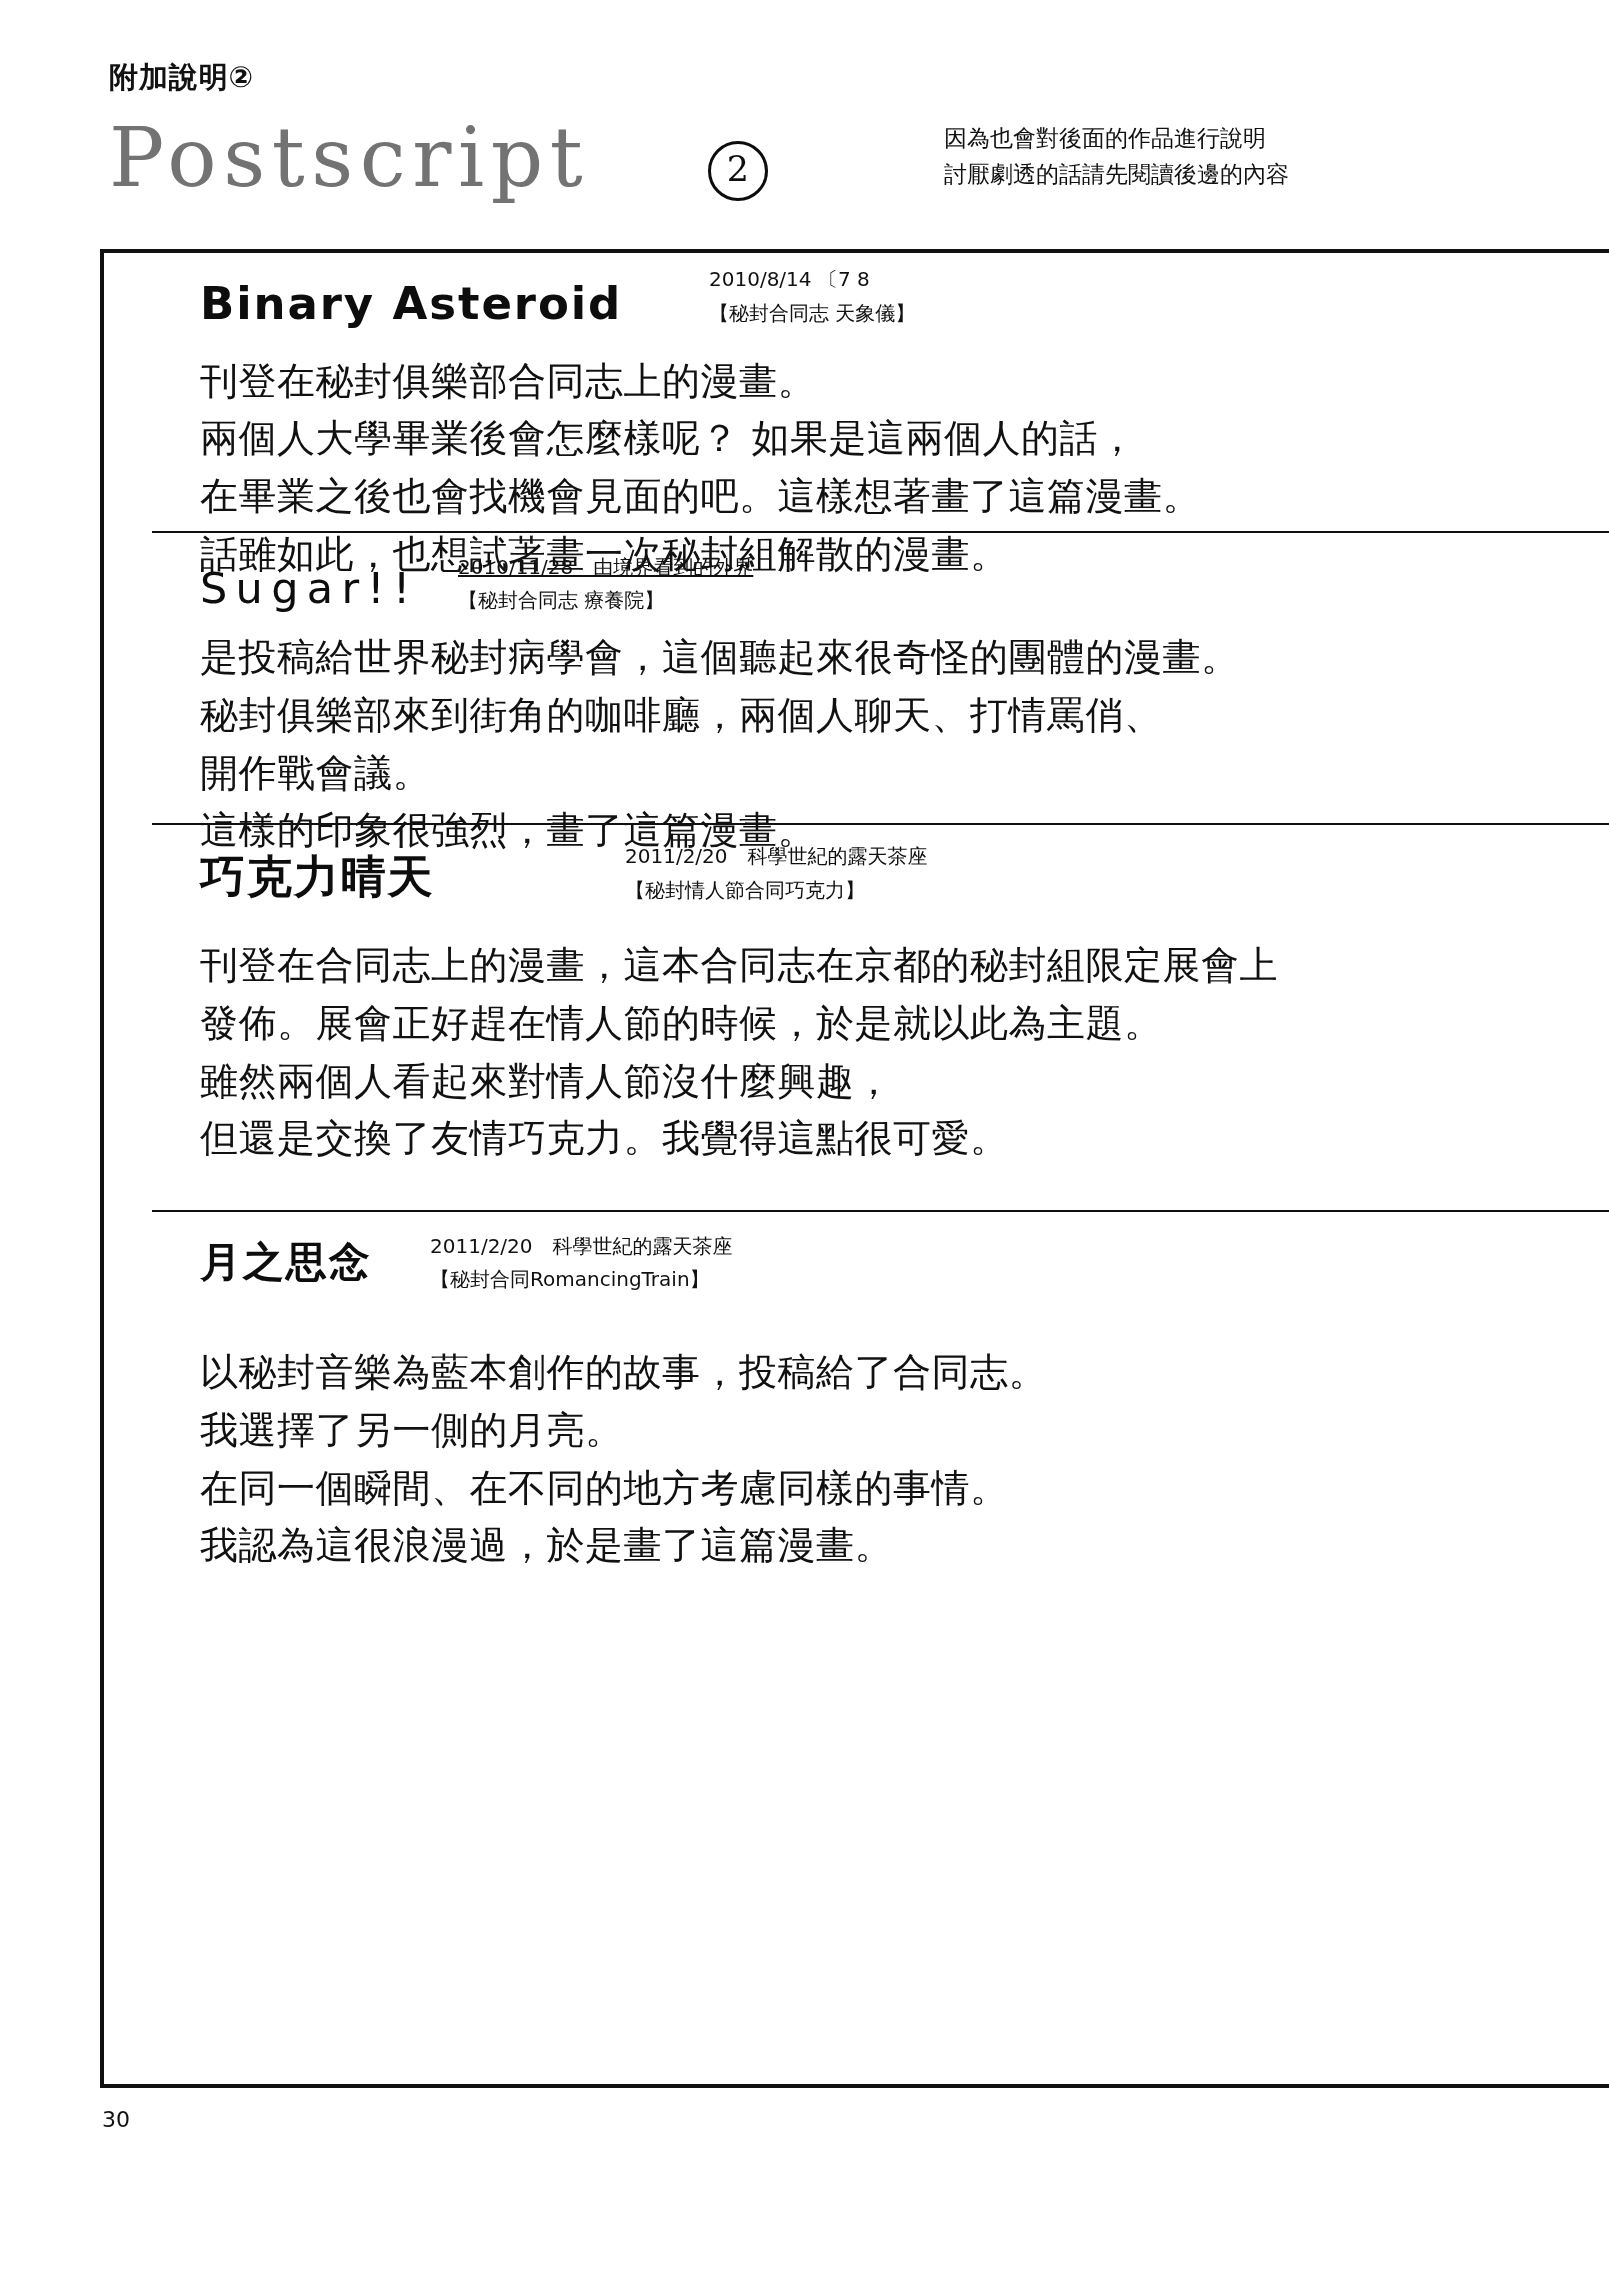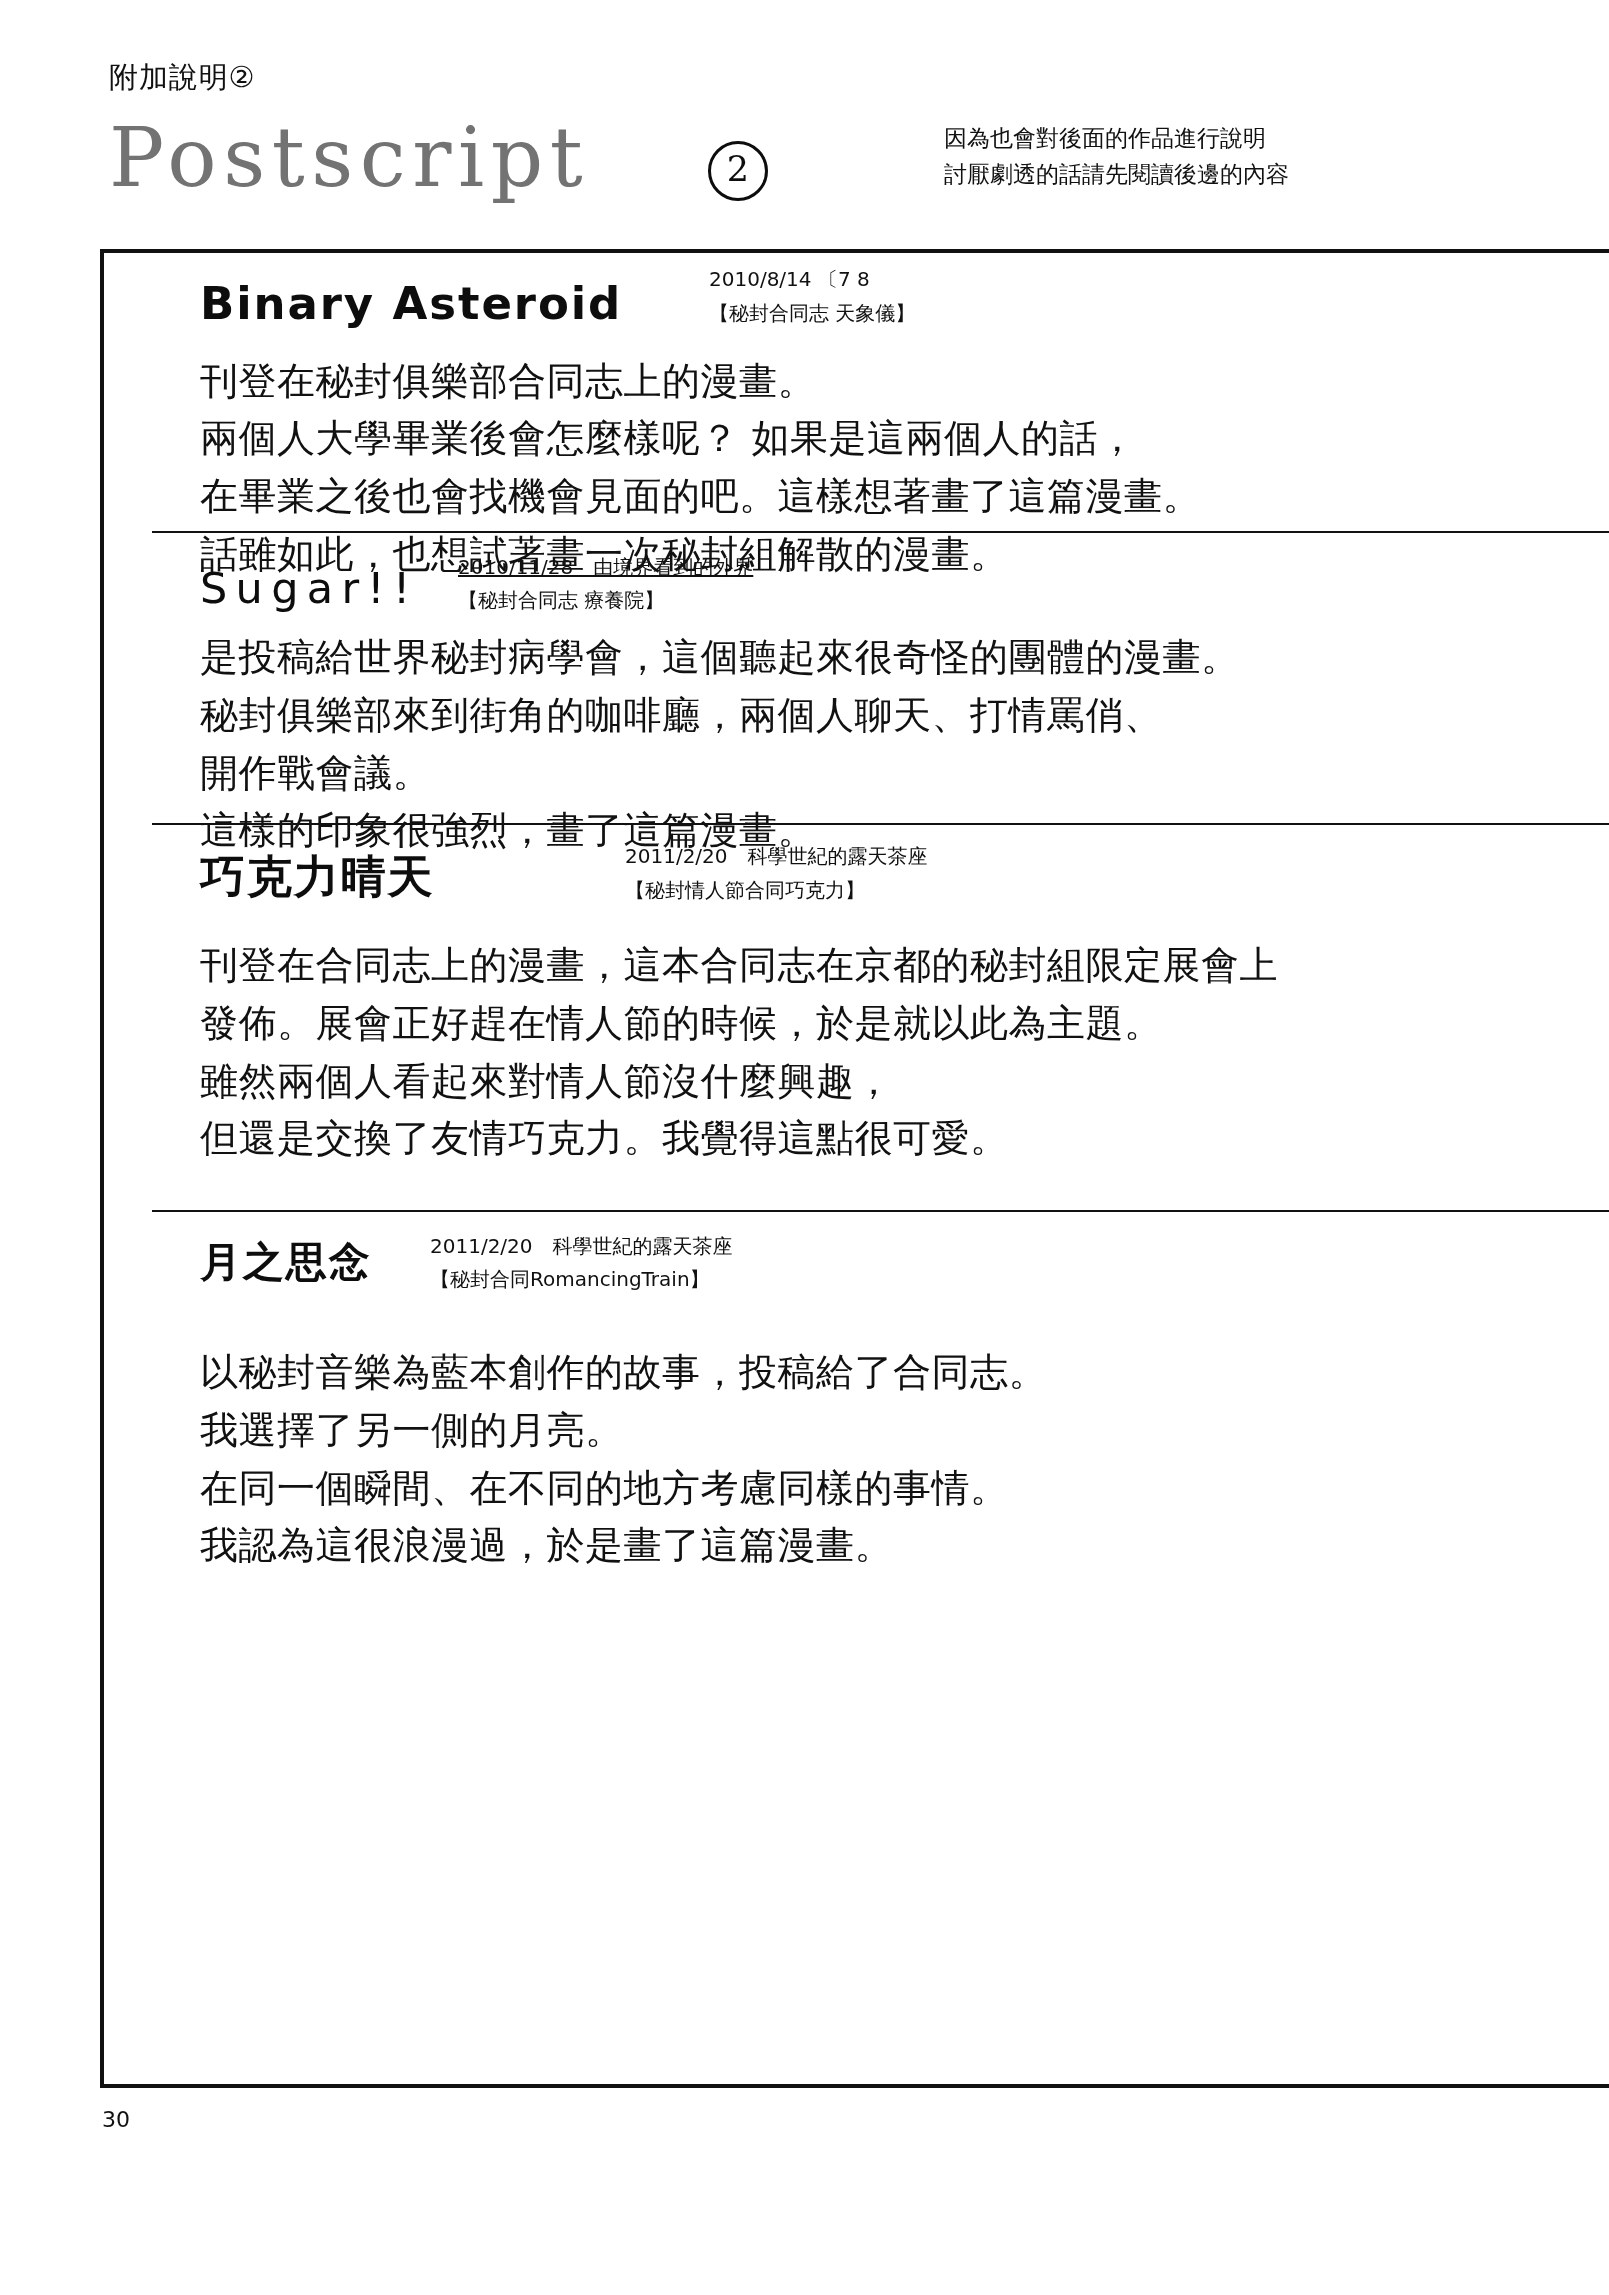--- a/index.html
+++ b/index.html
@@ -22,20 +22,21 @@
 
   
   .kicker {
     position: absolute;
     left: 109px;
     top: 58px;
     font-size: 29px;
     letter-spacing: 0.9px;
     color: #111;
     white-space: nowrap;
+    font-weight: bold;
   }
   .title-row {
     position: absolute;
     left: 109px;
     top: 121px;
     width: 1391px;
     height: 102px;
   }
   .big-title {
     position: absolute;

